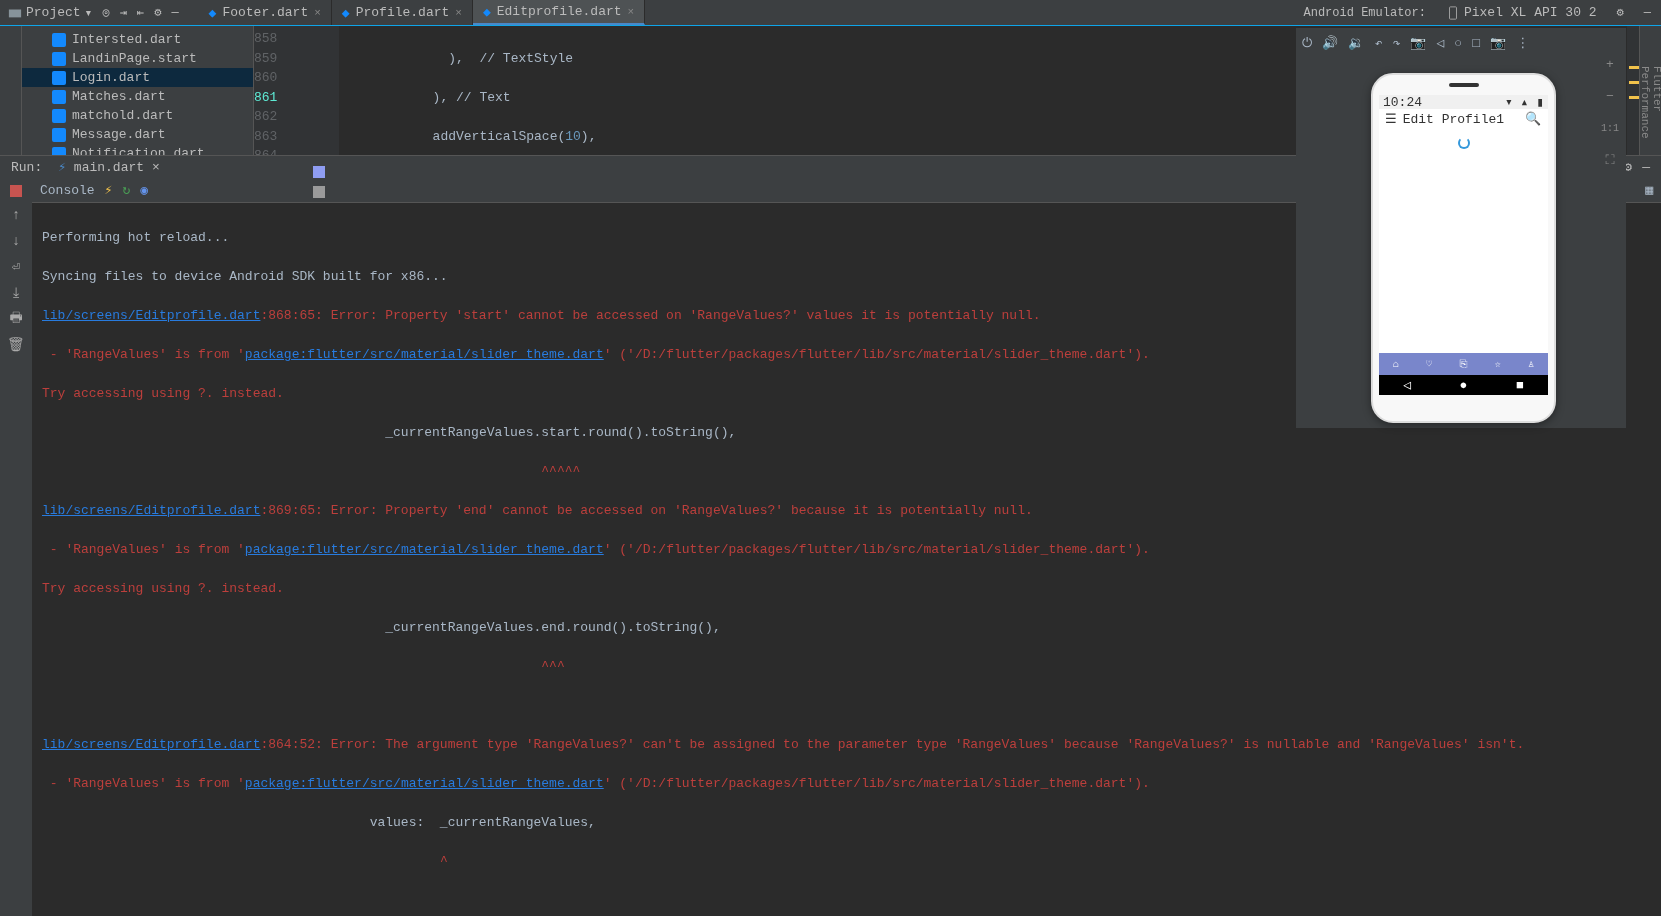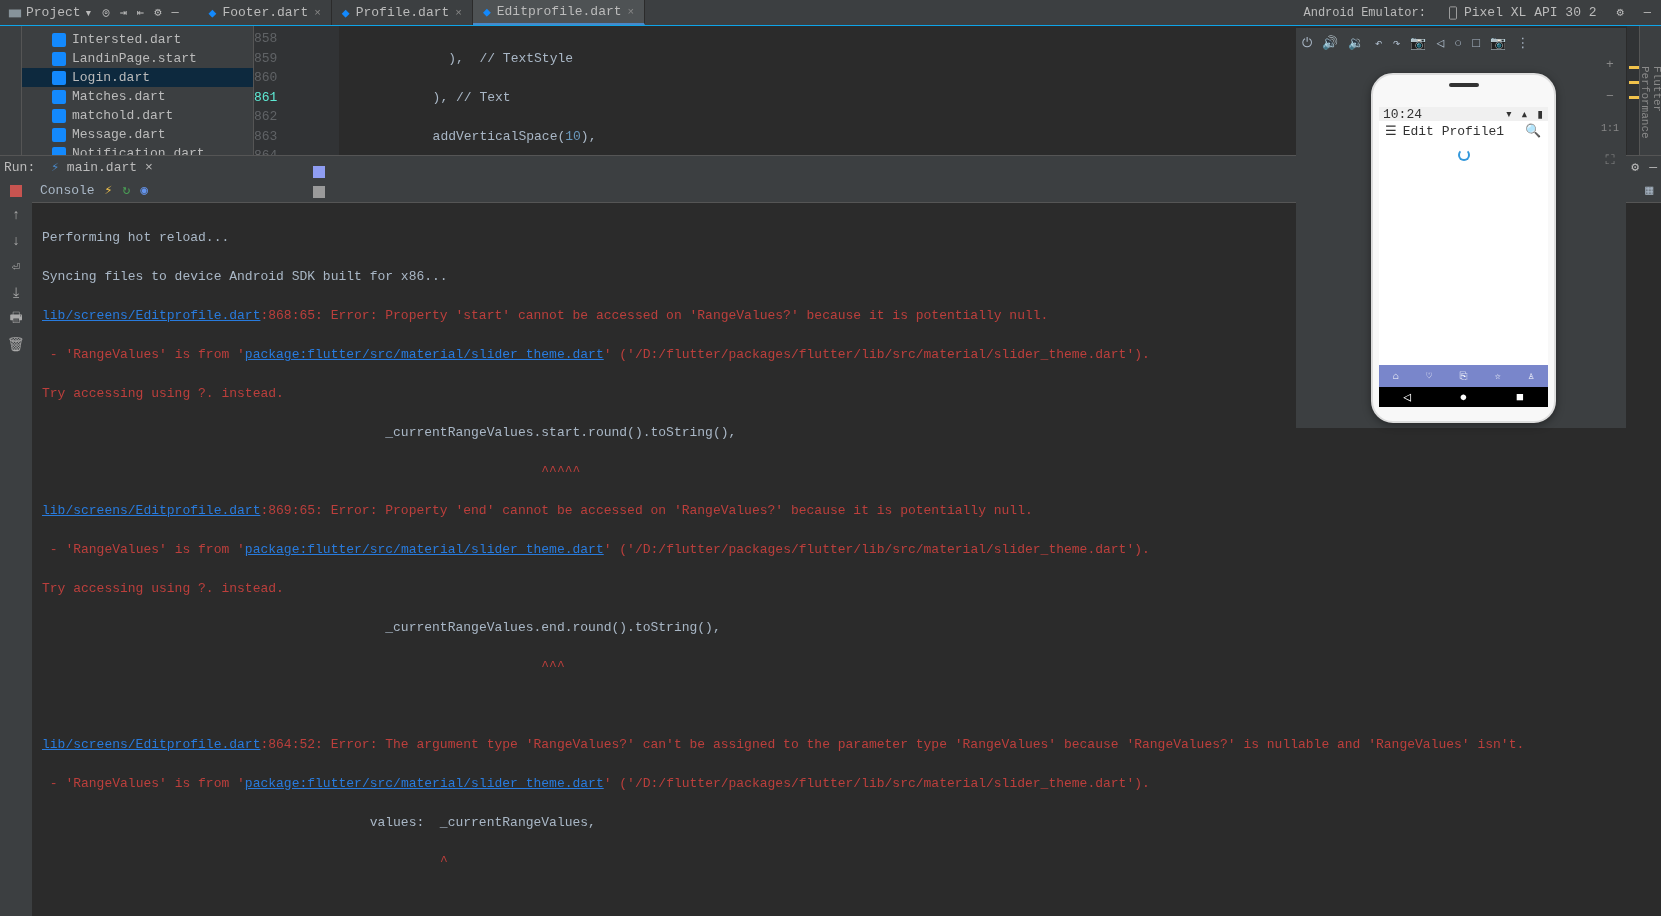--- a/index.html
+++ b/index.html
@@ -31,31 +31,31 @@
 .c-err{color:#bc3f3c}
 .err-row{position:absolute;top:6px;right:30px;display:flex;gap:6px;align-items:center;font-size:12px}
 .err-red{color:#f74d4d}.err-yel{color:#f2c24b}.err-grn{color:#499c54}
 .right-rail{width:22px;background:#3c3f41;border-left:1px solid #555;display:flex;flex-direction:column;align-items:center;padding-top:40px;gap:20px}
 .rr-txt{writing-mode:vertical-rl;font-size:11px;color:#8a8a8a}
 .emu-panel{position:absolute;top:28px;right:35px;width:330px;height:400px;background:#3c3f41;z-index:5}
 .emu-top{height:30px;display:flex;align-items:center;gap:10px;padding:0 6px}
 .phone{position:absolute;top:45px;left:75px;width:185px;height:350px;background:#f8f8f8;border:2px solid #ddd;border-radius:22px;box-shadow:0 2px 8px rgba(0,0,0,.4)}
 .phone-top{height:20px;display:flex;justify-content:center;align-items:center}
 .speaker{width:30px;height:4px;background:#333;border-radius:2px}
-.phone-screen{margin:12px 6px;height:300px;background:#fff;display:flex;flex-direction:column}
+.phone-screen{margin:0 6px;height:300px;background:#fff;display:flex;flex-direction:column}
 .status-bar{height:14px;background:#f0f0f0;display:flex;justify-content:space-between;padding:0 4px;font-size:7px;color:#333;align-items:center}
 .app-hdr{height:20px;display:flex;align-items:center;padding:0 6px;font-size:8px;color:#333}
 .app-body{flex:1;background:#fff;display:flex;justify-content:center;align-items:flex-start;padding-top:8px}
 .spinner{width:12px;height:12px;border:2px solid #3498db;border-top-color:transparent;border-radius:50%}
 .app-nav{height:22px;background:#7986cb;display:flex;justify-content:space-around;align-items:center}
 .nav-ic{color:#fff;font-size:10px}
 .sys-nav{height:20px;background:#000;display:flex;justify-content:space-around;align-items:center;color:#fff;font-size:10px}
 .emu-side{position:absolute;top:54px;right:38px;width:26px;display:flex;flex-direction:column;gap:12px;align-items:center;z-index:6}
 .emu-btn{width:20px;height:20px;display:flex;align-items:center;justify-content:center;color:#888;font-size:13px;cursor:pointer}
-.run-bar{height:24px;background:#3c3f41;border-top:1px solid #555;display:flex;align-items:center;padding:0 4px;gap:10px;font-size:12px;color:#bbb}
+.run-bar{height:24px;background:#3c3f41;border-top:1px solid #555;display:flex;align-items:center;padding:0 11px;gap:10px;font-size:12px;color:#bbb}
 .run-lbl{color:#bbb}
 .run-tab{color:#bbb;padding:2px 6px}
 .console-bar{height:24px;background:#3c3f41;border-bottom:1px solid #555;display:flex;align-items:center;padding:0 8px;gap:10px}
 .stop-sq{width:12px;height:12px;background:#c75450}
 .console{flex:0 0 330px;display:flex;background:#2b2b2b}
 .con-left{width:32px;background:#3c3f41;display:flex;flex-direction:column;align-items:center;padding-top:6px;gap:10px}
 .con-ic{width:16px;height:16px;color:#aaa;display:flex;align-items:center;justify-content:center;font-size:14px}
 .con-body{flex:1;padding:6px 10px;font-size:13px;line-height:19.5px;white-space:pre-wrap;overflow:auto}
 .minimap{position:absolute;right:0;top:0;width:12px;height:100%;background:#313335}
 .mm-mark{position:absolute;right:0;width:10px;height:3px}
@@ -290,21 +290,21 @@
     <div class="console-bar">
       <span>Console</span>
       <span style="color:#f2c24b">⚡</span>
       <span style="color:#499c54">↻</span>
       <span style="color:#6494ed">◉</span>
       <span style="margin-left:auto">▦</span>
     </div>
     <div class="con-body">
 <div>Performing hot reload...</div>
 <div>Syncing files to device Android SDK built for x86...</div>
-<div><span class="c-link">lib/screens/Editprofile.dart</span><span class="c-err">:868:65: Error: Property 'start' cannot be accessed on 'RangeValues?' because it is potentially null.</span></div>
+<div><span class="c-link">lib/screens/Editprofile.dart</span><span class="c-err">:868:65: Error: Property 'start' cannot be accessed on 'RangeValues?' values it is potentially null.</span></div>
 <div><span class="c-err"> - 'RangeValues' is from '</span><span class="c-link">package:flutter/src/material/slider_theme.dart</span><span class="c-err">' ('/D:/flutter/packages/flutter/lib/src/material/slider_theme.dart').</span></div>
 <div class="c-err">Try accessing using ?. instead.</div>
 <div>                                            _currentRangeValues.start.round().toString(),</div>
 <div class="c-err">                                                                ^^^^^</div>
 <div><span class="c-link">lib/screens/Editprofile.dart</span><span class="c-err">:869:65: Error: Property 'end' cannot be accessed on 'RangeValues?' because it is potentially null.</span></div>
 <div><span class="c-err"> - 'RangeValues' is from '</span><span class="c-link">package:flutter/src/material/slider_theme.dart</span><span class="c-err">' ('/D:/flutter/packages/flutter/lib/src/material/slider_theme.dart').</span></div>
 <div class="c-err">Try accessing using ?. instead.</div>
 <div>                                            _currentRangeValues.end.round().toString(),</div>
 <div class="c-err">                                                                ^^^</div>
 <div style="height:19px"></div>

